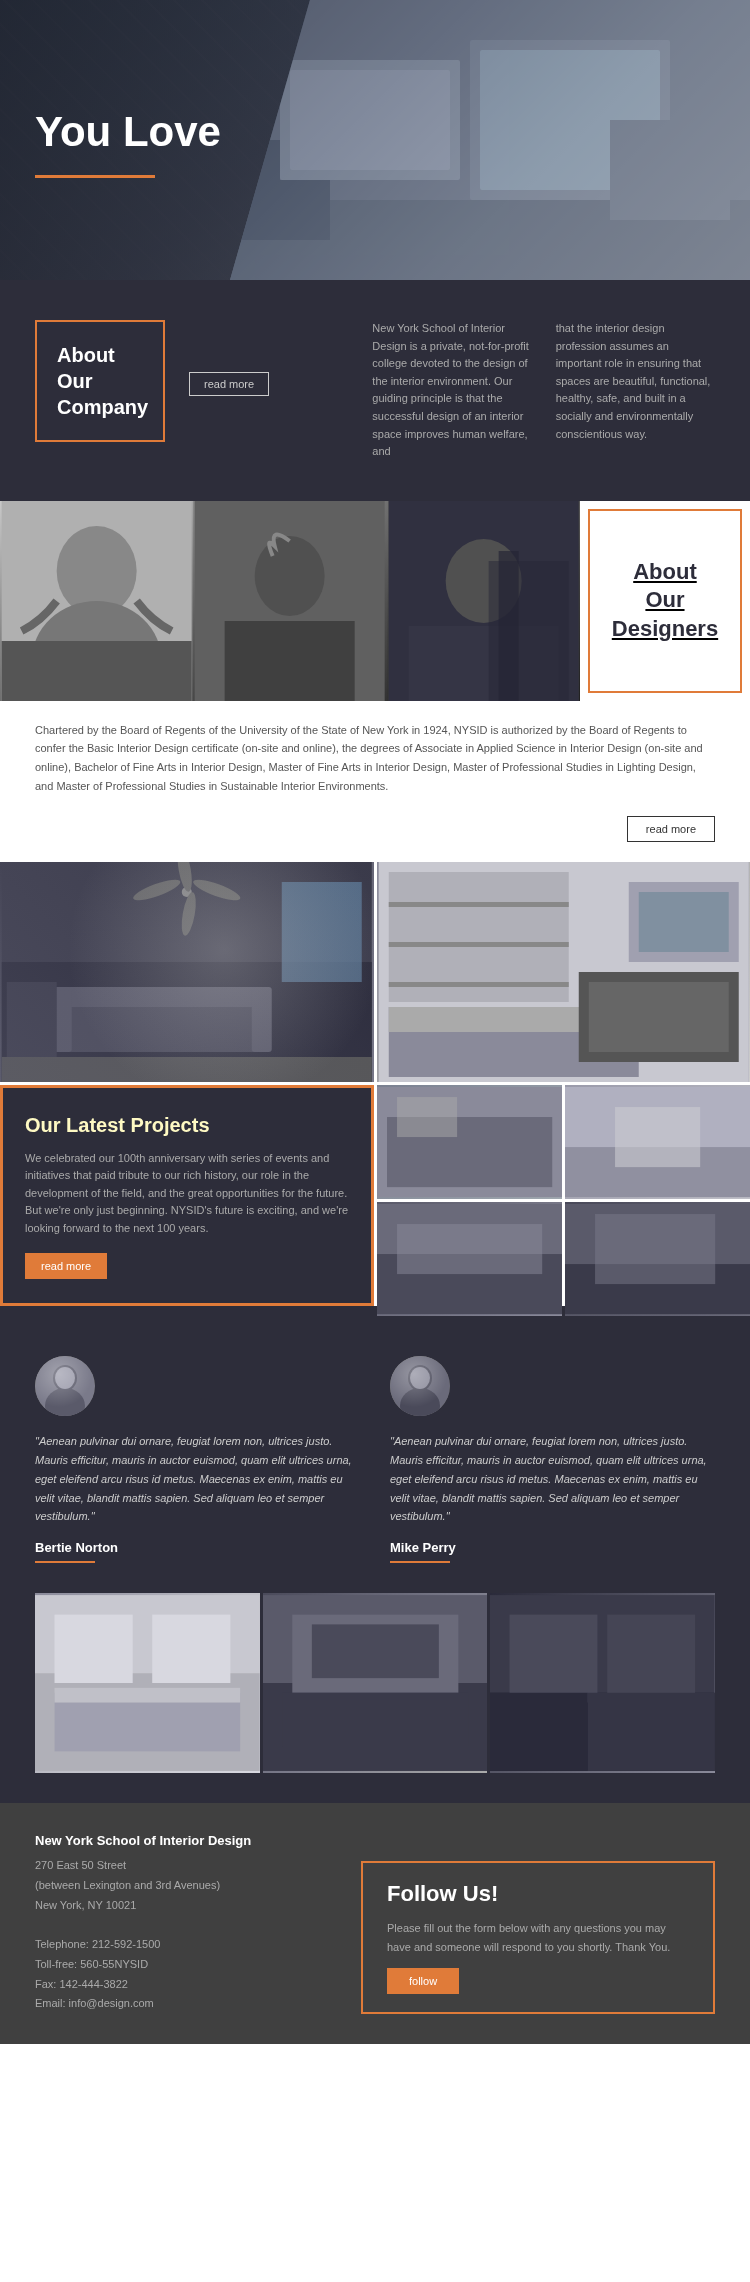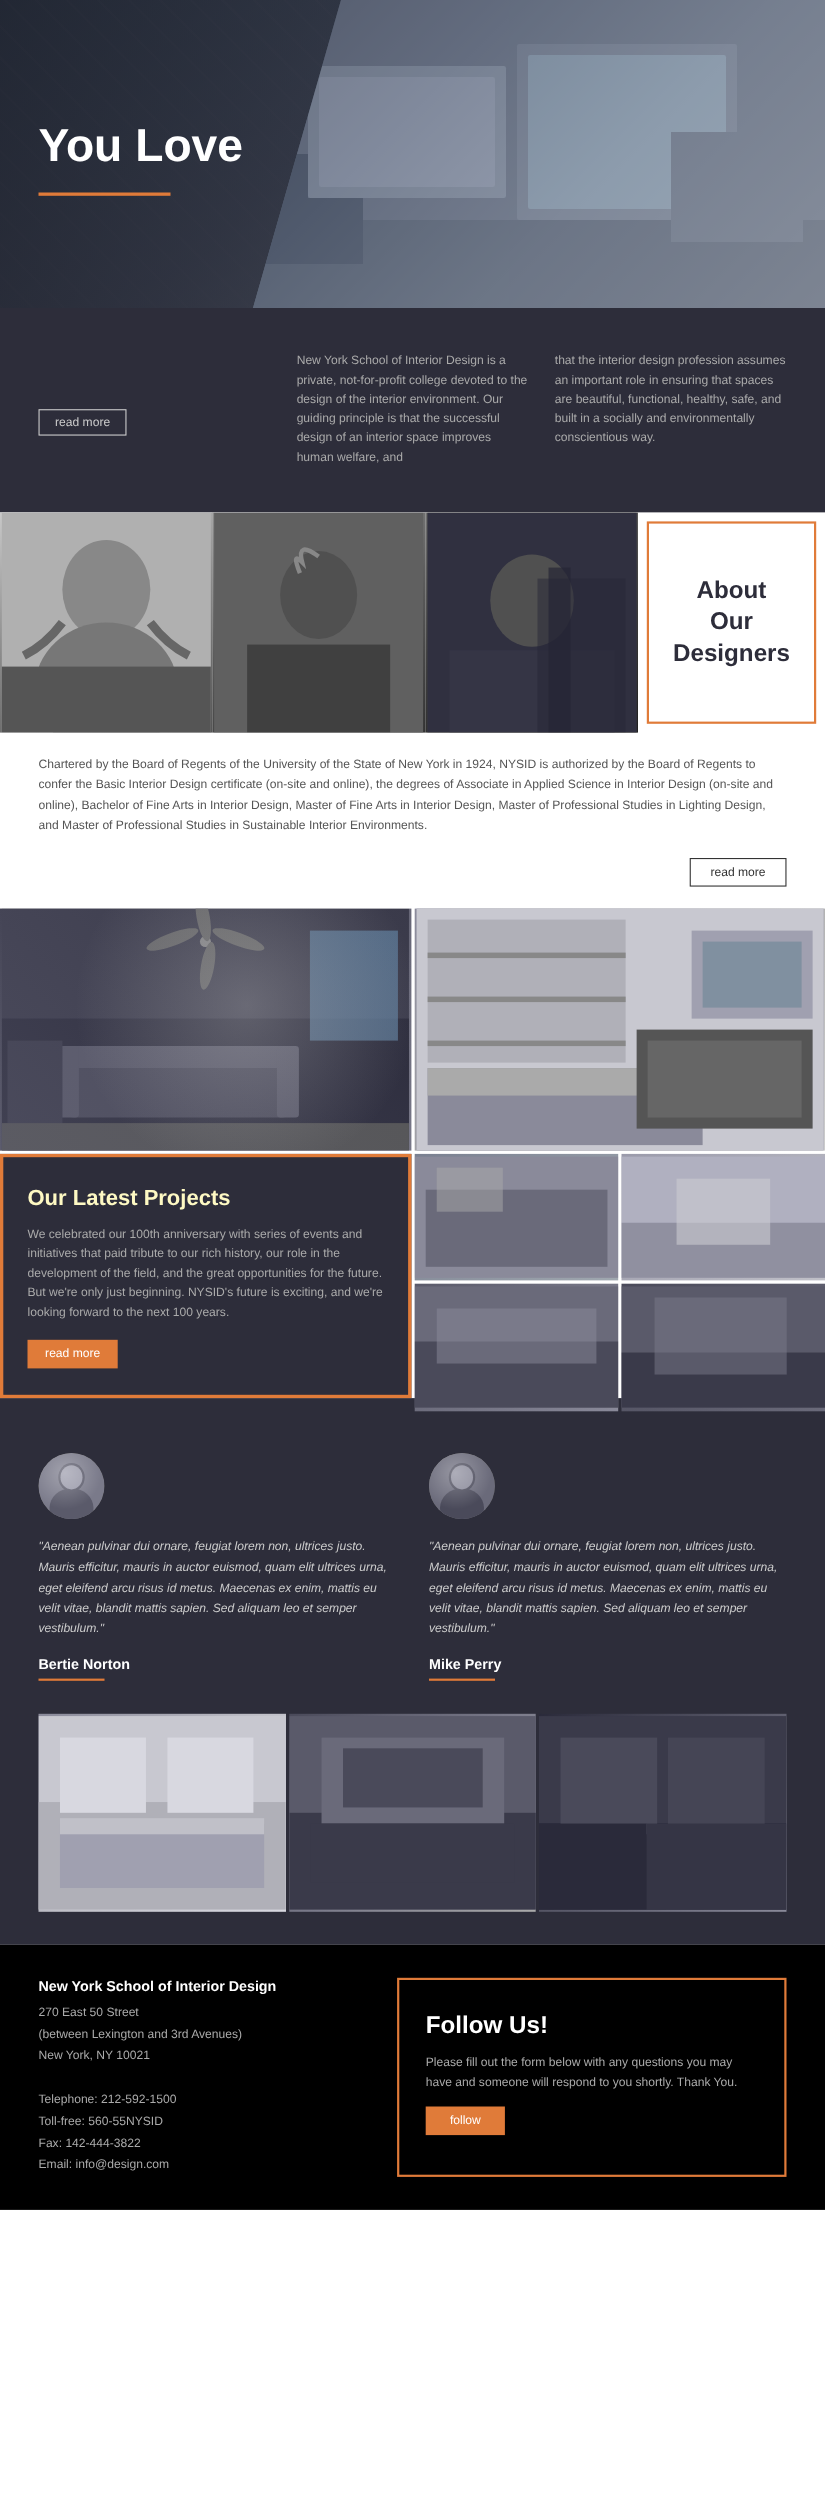--- a/index.html
+++ b/index.html
@@ -247,38 +247,39 @@
     }
     .bedroom-img:nth-child(2) {
       background: linear-gradient(135deg, #4a4a5a 0%, #7a7a8a 50%, #aaaaaa 100%);
     }
     .bedroom-img:nth-child(3) {
       background: linear-gradient(135deg, #2a2a3a 0%, #5a5a6a 50%, #8a8a9a 100%);
     }
 
     
     .footer-section {
-      background: #000000;
+      background: #404040;
       padding: 30px 35px;
       display: flex;
       gap: 24px;
+      align-items: flex-end;
     }
     .footer-contact {
       flex: 1;
     }
     .footer-company-name {
       font-size: 13px; font-weight: bold; color: #fff; margin-bottom: 8px;
     }
     .footer-address {
       font-size: 11px; color: #aaa; line-height: 1.8;
     }
     .footer-follow {
       flex: 1;
       border: 2px solid #e07b39;
-      padding: 28px 24px;
+      padding: 18px 24px;
     }
     .footer-follow-title {
       font-size: 22px; font-weight: bold; color: #fff; margin-bottom: 12px;
     }
     .footer-follow-text {
       font-size: 11px; color: #aaa; line-height: 1.7; margin-bottom: 12px;
     }
     .follow-btn {
       display: inline-block;
       background: #e07b39;
@@ -311,20 +312,23 @@
   <div class="hero-content">
     <h1 class="hero-title">
       <br>
       <span>You Love</span>
     </h1>
     <div class="hero-underline"></div>
   </div>
 </section>
 
 <section class="about-section">
+  <div class="about-box">
+    <div class="about-box-title">About Our Company</div>
+  </div>
   <div class="about-col1">
     <br><br>
     <button class="read-more-btn">read more</button>
   </div>
   <div class="about-col2">New York School of Interior Design is a private, not-for-profit college devoted to the design of the interior environment. Our guiding principle is that the successful design of an interior space improves human welfare, and</div>
   <div class="about-col3">that the interior design profession assumes an important role in ensuring that spaces are beautiful, functional, healthy, safe, and built in a socially and environmentally conscientious way.</div>
 </section>
 
 <section class="designers-section">
   <div class="designers-photos">
@@ -352,21 +356,21 @@
         <rect width="190" height="200" fill="#404040"></rect>
         <rect x="0" y="0" width="190" height="200" fill="#303040"></rect>
         <ellipse cx="95" cy="80" rx="38" ry="42" fill="#505050"></ellipse>
         <rect x="20" y="125" width="150" height="75" fill="#353545"></rect>
 
         <rect x="100" y="60" width="80" height="140" fill="#252535" opacity="0.5"></rect>
         <rect x="110" y="50" width="20" height="150" fill="#252535" opacity="0.7"></rect>
       </svg>
     </div>
     <div style="flex:0 0 170px; display:flex; align-items:stretch; padding:8px;">
-      <div class="about-designers-box" style="flex:1;margin:0;">
+      <div class="about-designers-box" style="flex:1;margin:0;text-decoration:underline;">
         <div class="about-designers-text">
           <span>About</span><br>
           <span>Our</span><br>
           <span>Designers</span>
         </div>
       </div>
     </div>
   </div>
   <div class="designers-description">Chartered by the Board of Regents of the University of the State of New York in 1924, NYSID is authorized by the Board of Regents to confer the Basic Interior Design certificate (on-site and online), the degrees of Associate in Applied Science in Interior Design (on-site and online), Bachelor of Fine Arts in Interior Design, Master of Fine Arts in Interior Design, Master of Professional Studies in Lighting Design, and Master of Professional Studies in Sustainable Interior Environments.</div>
   <div class="designers-read-more-row">

